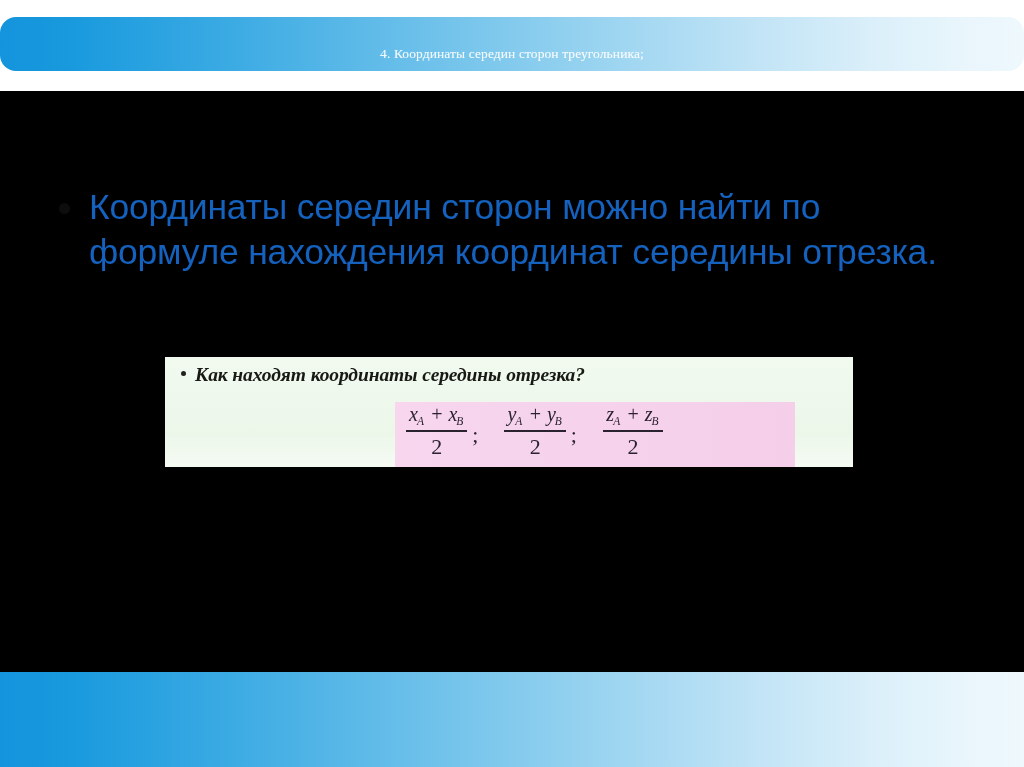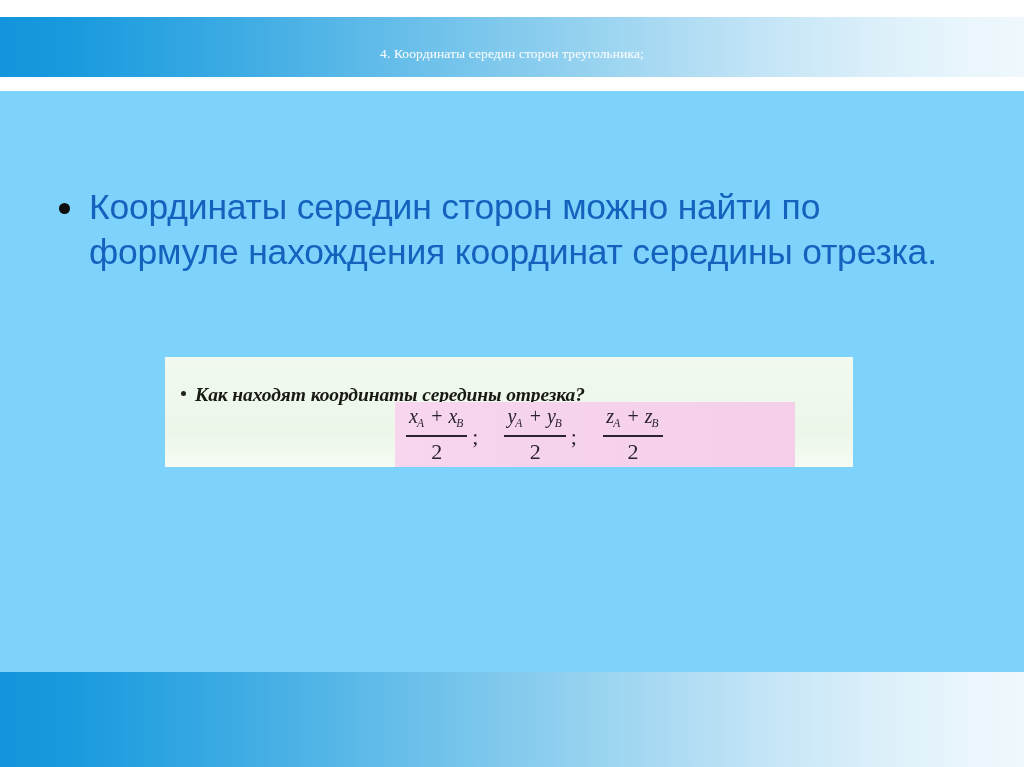--- a/index.html
+++ b/index.html
@@ -35,21 +35,22 @@
         #3aaae3 22%,
         #69bfea 40%,
         #98d3f0 58%,
         #c2e4f6 74%,
         #dcf0fa 86%,
         #eaf6fc 95%,
         #eef8fd 100%);
   }
   #top-banner {
     top: 17px;
-    height: 60px;
+    height: 54px;
+    border-radius: 16px;
   }
   #bottom-banner {
     top: 672px;
     height: 95px;
   }
 
   #header-title {
     position: absolute;
     top: 0;
     left: 0;
@@ -65,21 +66,21 @@
     text-shadow: 0 0 1px rgba(255,255,255,0.35);
   }
 
   
   #content {
     position: absolute;
     left: 0;
     top: 91px;
     width: 1024px;
     height: 581px;
-    background: #7dd3fc;
+    background: #000000;
   }
 
   .bullet-row {
     position: absolute;
     display: flex;
     align-items: flex-start;
   }
   #bullet-1 { left: 55px; top: 94px;  width: 900px; }
   #bullet-2 { left: 55px; top: 445px; width: 900px; }
 
@@ -129,21 +130,20 @@
     overflow: hidden;
     box-shadow: 0 0 0 0 rgba(0,0,0,0);
   }
   #figure-question-row {
     position: absolute;
     left: 16px;
     top: 7px;
     display: flex;
     align-items: flex-start;
     white-space: nowrap;
-    margin-top: 20px;
   }
   #figure-question-bullet {
     width: 14px;
     font-size: 15px;
     line-height: 1;
     color: #1c1c1c;
   }
   #figure-question-bullet .dot {
     display: inline-block;
     width: 5px;
@@ -184,21 +184,21 @@
   }
   .frac {
     display: inline-flex;
     flex-direction: column;
     align-items: center;
     margin: 0 1px;
   }
   .frac .num {
     font-size: 20px;
     font-style: italic;
-    line-height: 29px;
+    line-height: 24px;
     padding: 0 3px 1px 3px;
     white-space: nowrap;
   }
   .frac .num sub {
     font-size: 11.5px;
     font-style: italic;
     vertical-align: baseline;
     position: relative;
     top: 4px;
     left: -1px;

